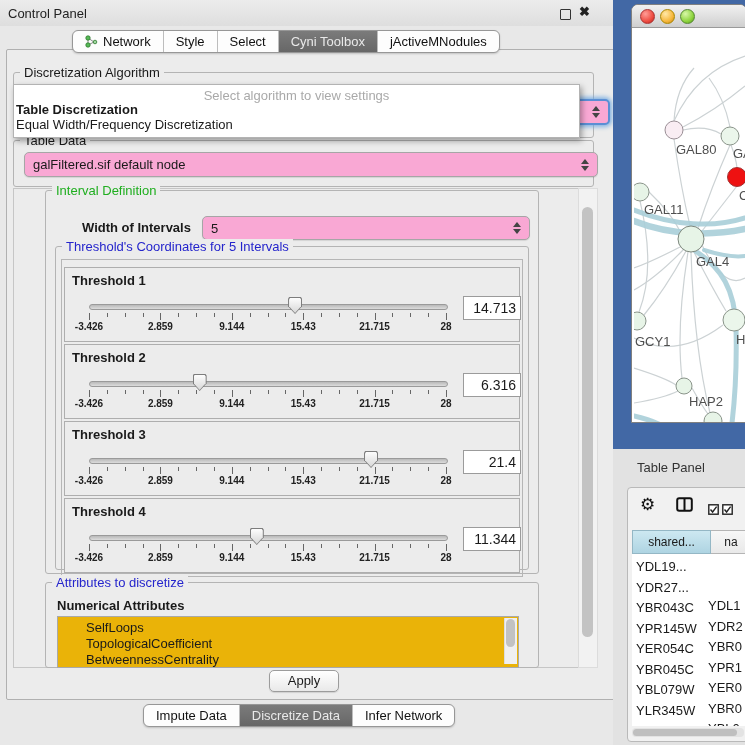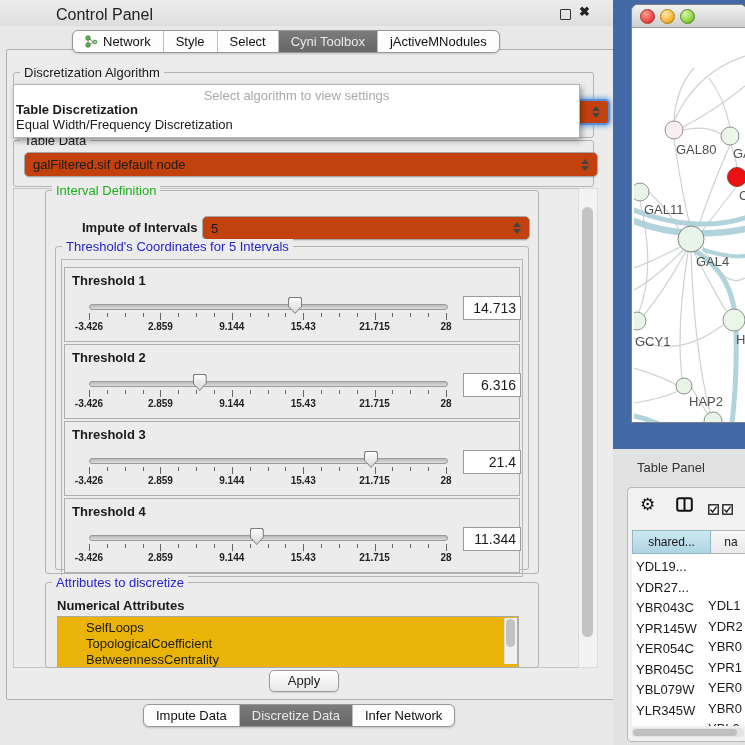--- a/index.html
+++ b/index.html
@@ -1,39 +1,39 @@
 <!DOCTYPE html>
 <html><head>
 <meta charset="utf-8">
 <style>
   html,body{margin:0;padding:0;background:#bbb;}
   #root{position:relative;width:745px;height:745px;overflow:hidden;background:#e8e8e8;
         font-family:"Liberation Sans",sans-serif;color:#1a1a1a;-webkit-font-smoothing:antialiased;}
   .abs{position:absolute;}
   
   #titlebar{left:0;top:0;width:614px;height:26px;background:linear-gradient(#ececec,#dedede);}
-  #title-text{left:8px;top:6px;font-size:16px;color:#222;margin-left:48px;}
+  #title-text{left:8px;top:6px;font-size:13px;color:#222;}
   #undock{left:560px;top:9px;width:9px;height:9px;border:1.5px solid #333;border-radius:1px;}
   #closex{left:579px;top:4px;font-size:13px;font-weight:bold;color:#222;}
   .segbar{display:flex;border:1px solid #979797;border-radius:6px;background:#fdfdfd;overflow:hidden;
           box-shadow:0 1px 2px rgba(0,0,0,0.18);}
   .seg{display:flex;align-items:center;gap:5px;padding:0 12px;font-size:13px;line-height:19px;
        border-left:1px solid #bdbdbd;color:#111;white-space:nowrap;}
   .seg:first-child{border-left:none;}
   .seg.sel{background:linear-gradient(#7b7b7b,#676767);color:#e9e9e9;}
   #top-tab-bar{left:72px;top:30px;height:21px;}
   #bottom-tab-bar{left:143px;top:704px;height:21px;}
   #content-panel{left:6px;top:49px;width:607px;height:649px;background:#ececec;border:1px solid #b0b0b0;border-radius:2px;}
   
   .fs{position:absolute;border:1px solid #b4b4b4;border-radius:3px;}
   .fs>.legend{position:absolute;top:-8px;left:6px;background:#ececec;padding:0 4px;font-size:13px;line-height:15px;white-space:nowrap;}
   .legend.green{color:#1fae1f;}
   .legend.blue{color:#2525cc;}
   
-  .combo{position:absolute;display:flex;align-items:center;background:#c2410c;border:1px solid #a6a6a6;border-radius:5px;
+  .combo{position:absolute;display:flex;align-items:center;background:#f9a8d4;border:1px solid #a6a6a6;border-radius:5px;
          font-size:13px;padding:0 8px;box-shadow:0 1px 1px rgba(0,0,0,0.10);}
   .stepper{margin-left:auto;display:flex;flex-direction:column;align-items:center;gap:2px;}
   .stepper i{display:block;width:0;height:0;border-left:4px solid transparent;border-right:4px solid transparent;}
   .stepper .up{border-bottom:5px solid #444;}
   .stepper .dn{border-top:5px solid #444;}
   #algo-combo{left:300px;top:99px;width:290px;height:22px;border:2px solid #5b8fd4;box-shadow:0 0 4px 2px rgba(106,165,224,0.8);}
   
   #algorithm-popup{left:13px;top:84px;width:565px;height:52px;background:#fff;border:1px solid #b3b3b3;
                    box-shadow:2px 3px 6px rgba(0,0,0,0.35);z-index:30;}
   #popup-hint{position:absolute;top:3px;left:0;right:0;text-align:center;color:#a9a9a9;font-size:13px;}
@@ -168,21 +168,21 @@
 </div>
 
 <div class="abs" id="viewport"></div>
 <div class="abs" id="main-scroll">
       <div id="main-thumb"></div>
     </div>
 
 <div class="fs" style="left:45px;top:190px;width:492px;height:382px;">
   <span class="legend green">Interval Definition</span>
 </div>
-<div class="abs" style="left:82px;top:220px;font-size:13px;font-weight:bold;">Impute of Intervals</div>
+<div class="abs" style="left:82px;top:220px;font-size:13px;font-weight:bold;">Width of Intervals</div>
 <div class="combo" style="left:202px;top:216px;width:310px;height:22px;">
   <span>5</span>
   <span class="stepper">
         <i class="up"></i>
         <i class="dn"></i>
       </span>
 </div>
 <div class="fs" style="left:55px;top:246px;width:472px;height:322px;">
   <span class="legend blue">Threshold's Coordinates for 5 Intervals</span>
 </div>

